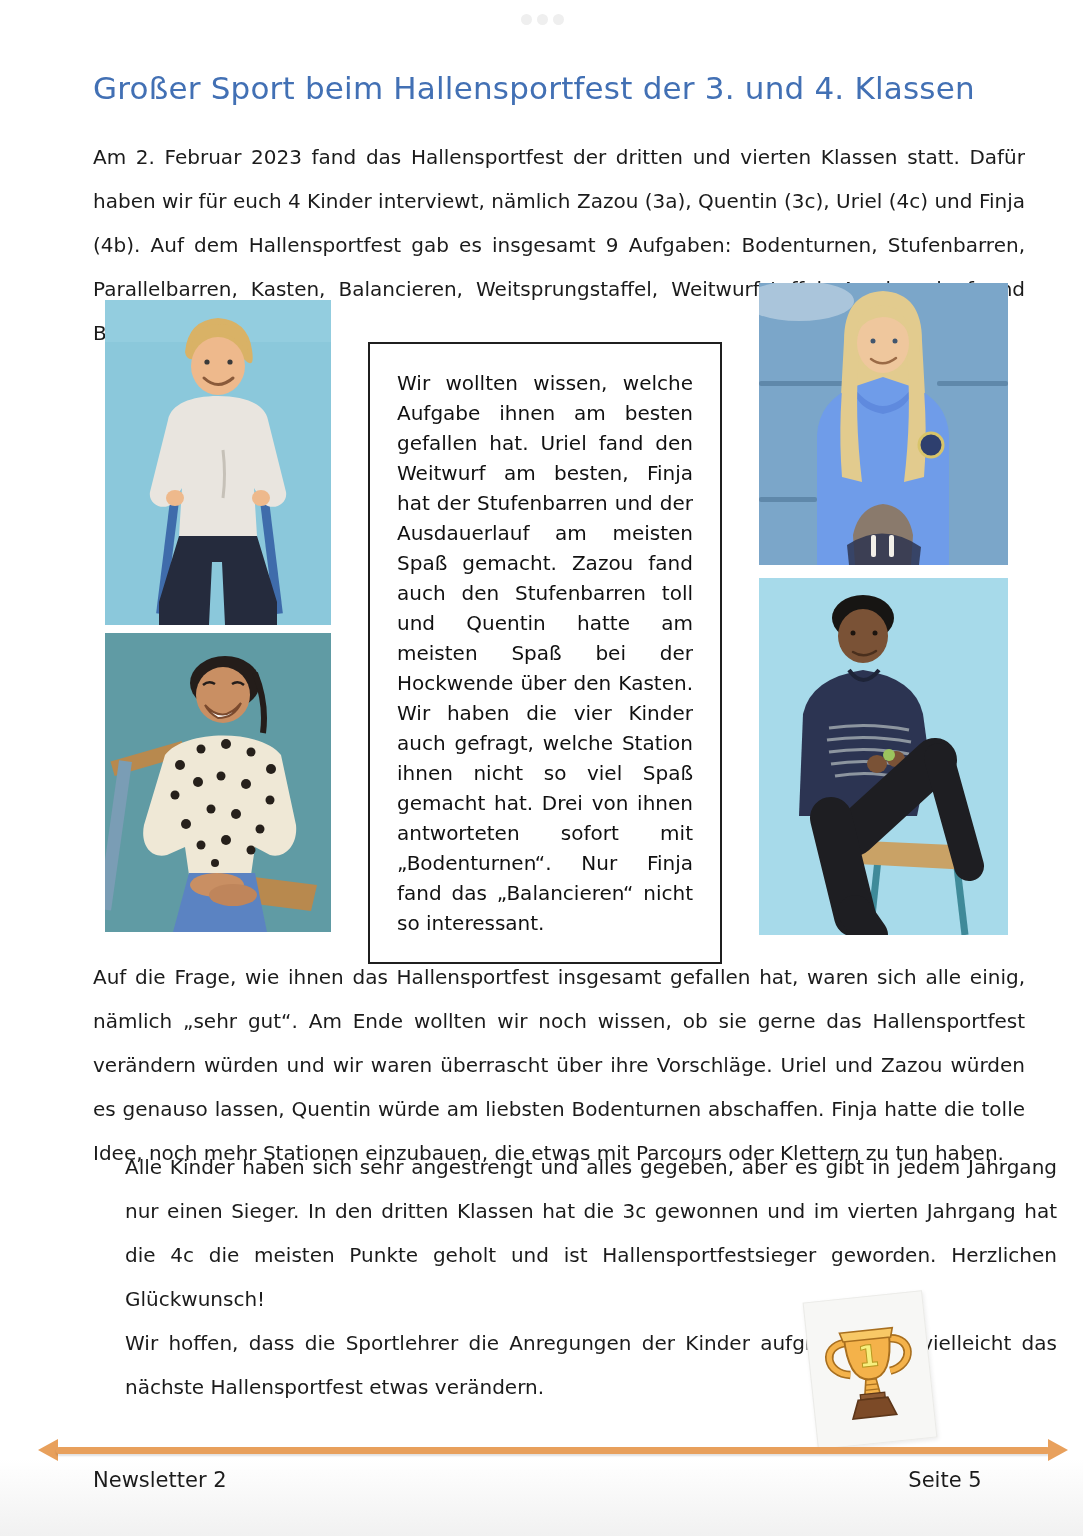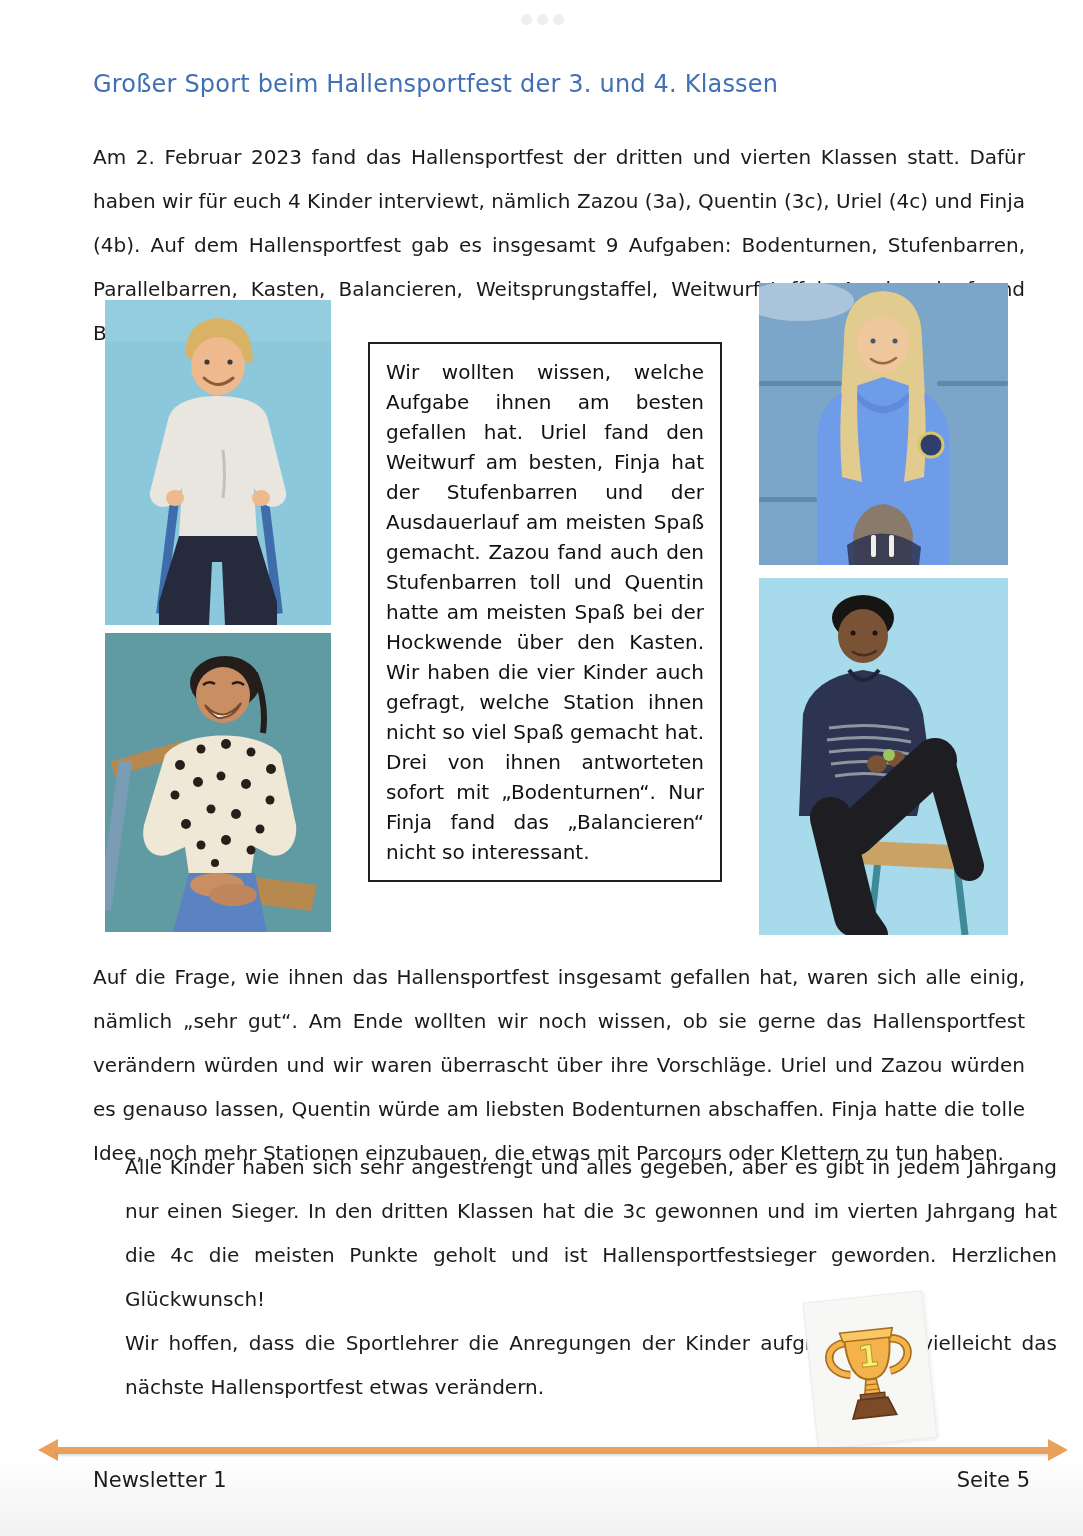--- a/index.html
+++ b/index.html
@@ -5,21 +5,21 @@
   html,body{margin:0;padding:0;background:#ffffff;}
   .page{
     position:relative;width:1083px;height:1536px;overflow:hidden;
     background:linear-gradient(180deg,#ffffff 0%,#ffffff 95%,#f1f1f1 100%);
     font-family:"DejaVu Sans","Liberation Sans",sans-serif;color:#1b1b1b;
   }
   .dots{position:absolute;left:521px;top:14px;display:flex;gap:5px;}
   .dots span{width:11px;height:11px;border-radius:50%;background:#efefef;display:block;}
   .title{
     position:absolute;left:93px;top:70px;width:940px;margin:0;
-    font-size:24px;font-weight:normal;color:#4270b4;letter-spacing:.2px;
+    font-size:31px;font-weight:normal;color:#4270b4;letter-spacing:.2px;
   }
   .body-text{
     position:absolute;left:93px;width:932px;margin:0;
     font-size:20px;line-height:44px;text-align:justify;color:#1b1b1b;
   }
   .intro{top:135px;}
   .feedback{top:955px;}
   .winners{top:1145px;white-space:pre-line;margin-left:32px;}
   .nextpage{top:1342px;white-space:pre-line;text-align:left;}
   .photo{position:absolute;display:block;}
@@ -27,34 +27,34 @@
   .photo1{left:105px;top:300px;width:226px;height:325px;}
   .photo2{left:105px;top:633px;width:226px;height:299px;}
   .photo3{left:759px;top:283px;width:249px;height:282px;}
   .photo4{left:759px;top:578px;width:249px;height:357px;}
   .interview-box{
     position:absolute;left:368px;top:342px;width:354px;min-height:530px;
     border:2px solid #1f1f1f;background:#ffffff;box-sizing:border-box;
     padding:13px 16px;
   }
   .interview-box p{
-    margin:0;font-size:20px;line-height:30px;text-align:justify;color:#111;
+    margin:11px;font-size:20px;line-height:30px;text-align:justify;color:#111;
   }
   .trophy-card{
     position:absolute;left:810px;top:1296px;width:118px;height:146px;
     background:#f7f7f5;border:1px solid #ebebe8;box-shadow:1px 2px 4px rgba(0,0,0,.08);
     transform:rotate(-6deg);display:flex;align-items:center;justify-content:center;
   }
   .divider-arrow{position:absolute;left:38px;top:1438px;width:1030px;height:24px;}
   .arrow-line{position:absolute;left:18px;right:18px;top:9px;height:7px;background:#e8a05c;border-radius:3px;box-shadow:0 2px 2px rgba(0,0,0,.12);}
   .arrow-head-l,.arrow-head-r{position:absolute;top:1px;width:0;height:0;border-top:11px solid transparent;border-bottom:11px solid transparent;}
   .arrow-head-l{left:0;border-right:20px solid #e8a05c;}
   .arrow-head-r{right:0;border-left:20px solid #e8a05c;}
   .footer-left{position:absolute;left:93px;top:1468px;font-size:21px;}
-  .footer-right{position:absolute;left:860px;top:1468px;width:170px;text-align:right;font-size:21px;}
+  .footer-right{position:absolute;left:860px;top:1468px;width:170px;text-align:center;font-size:21px;}
 </style>
 </head>
 <body>
 
 <div class="page">
 
   <div class="dots">
     <span></span>
     <span></span>
     <span></span>
@@ -203,16 +203,16 @@
       <path d="M62 122 L108 122 L119 150 L51 150 Z" fill="#7c4a27" stroke="#5d3619" stroke-width="2.5"></path>
     </svg>
   </div>
 
   <div class="divider-arrow">
     <div class="arrow-head-l"></div>
     <div class="arrow-line"></div>
     <div class="arrow-head-r"></div>
   </div>
 
-  <div class="footer-left">Newsletter 1</div>
+  <div class="footer-left">Newsletter 2</div>
   <div class="footer-right">Seite 5</div>
 
 </div>
 
 </body></html>

